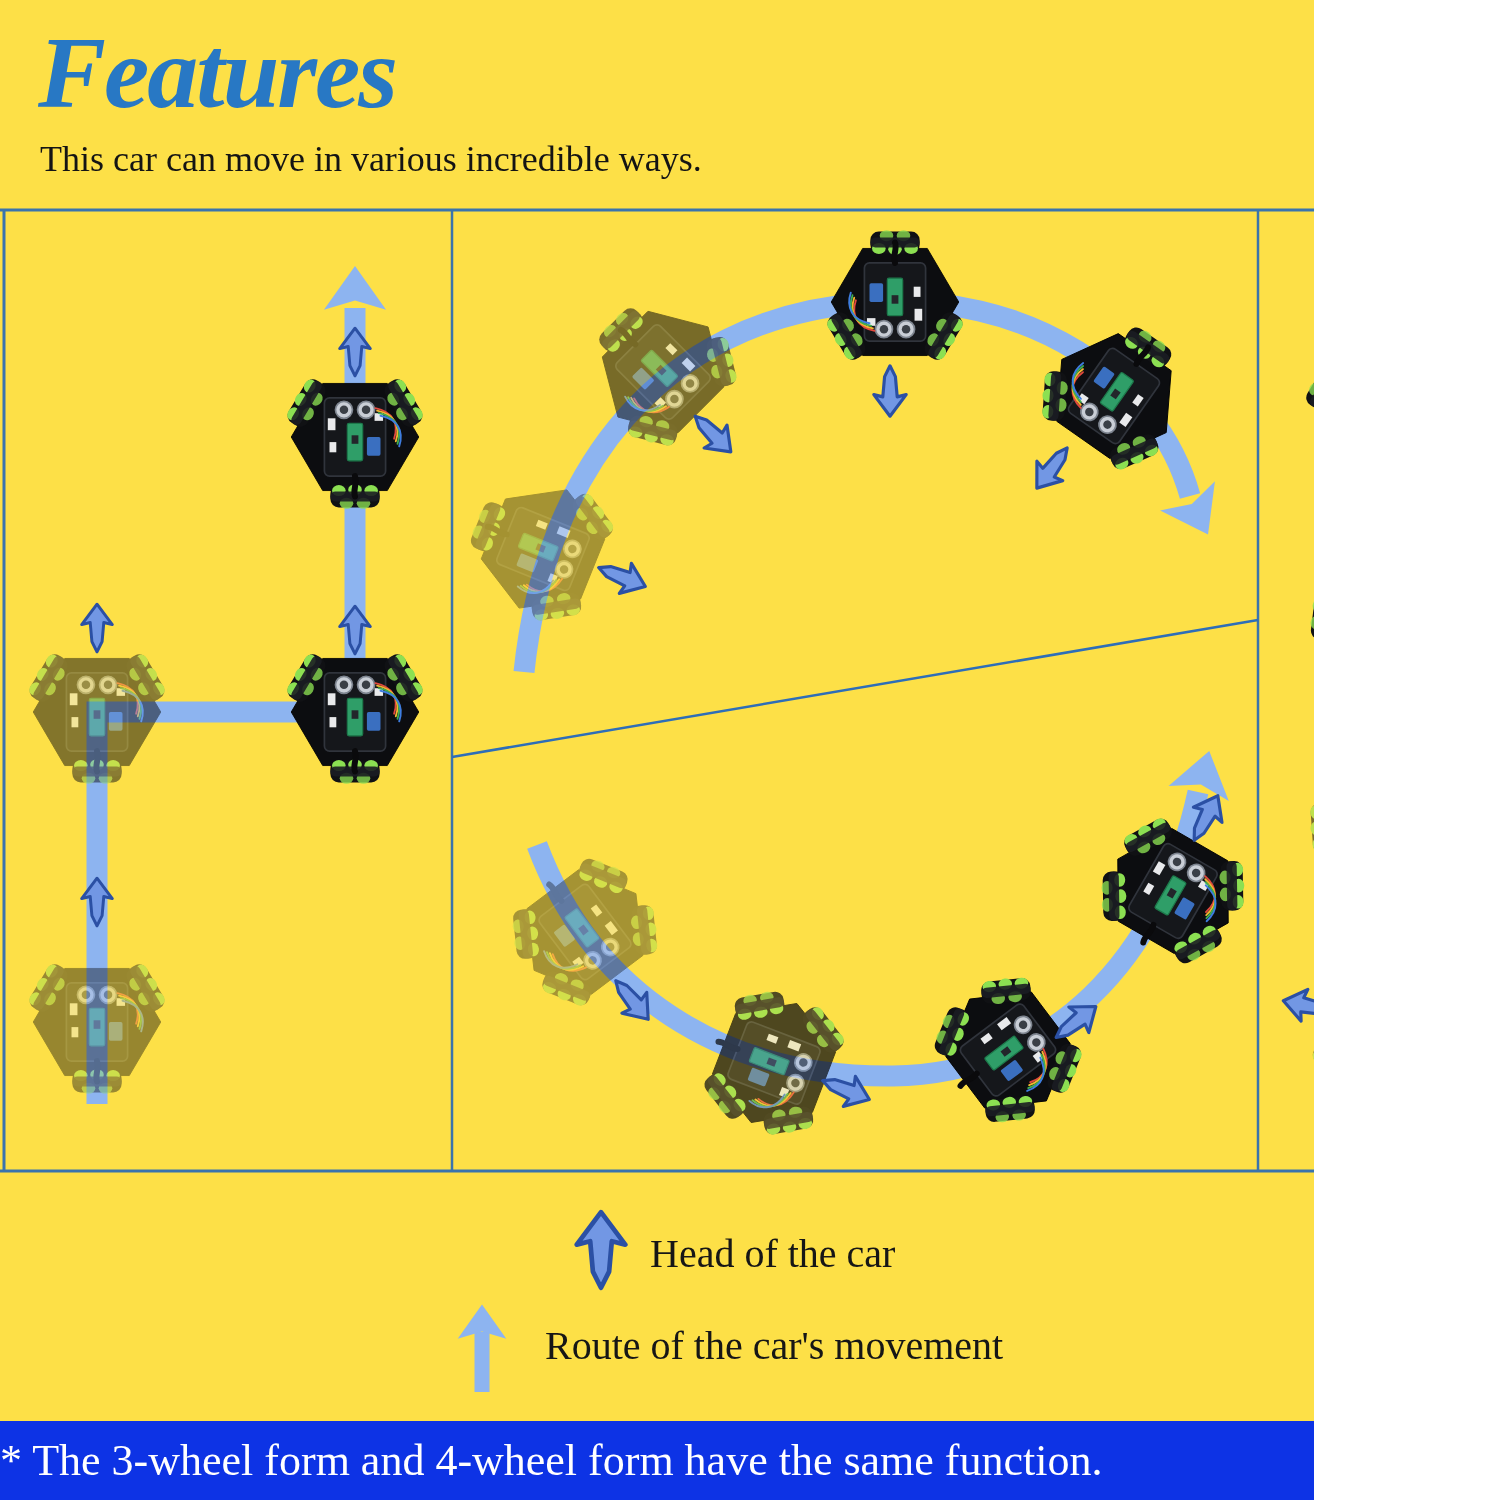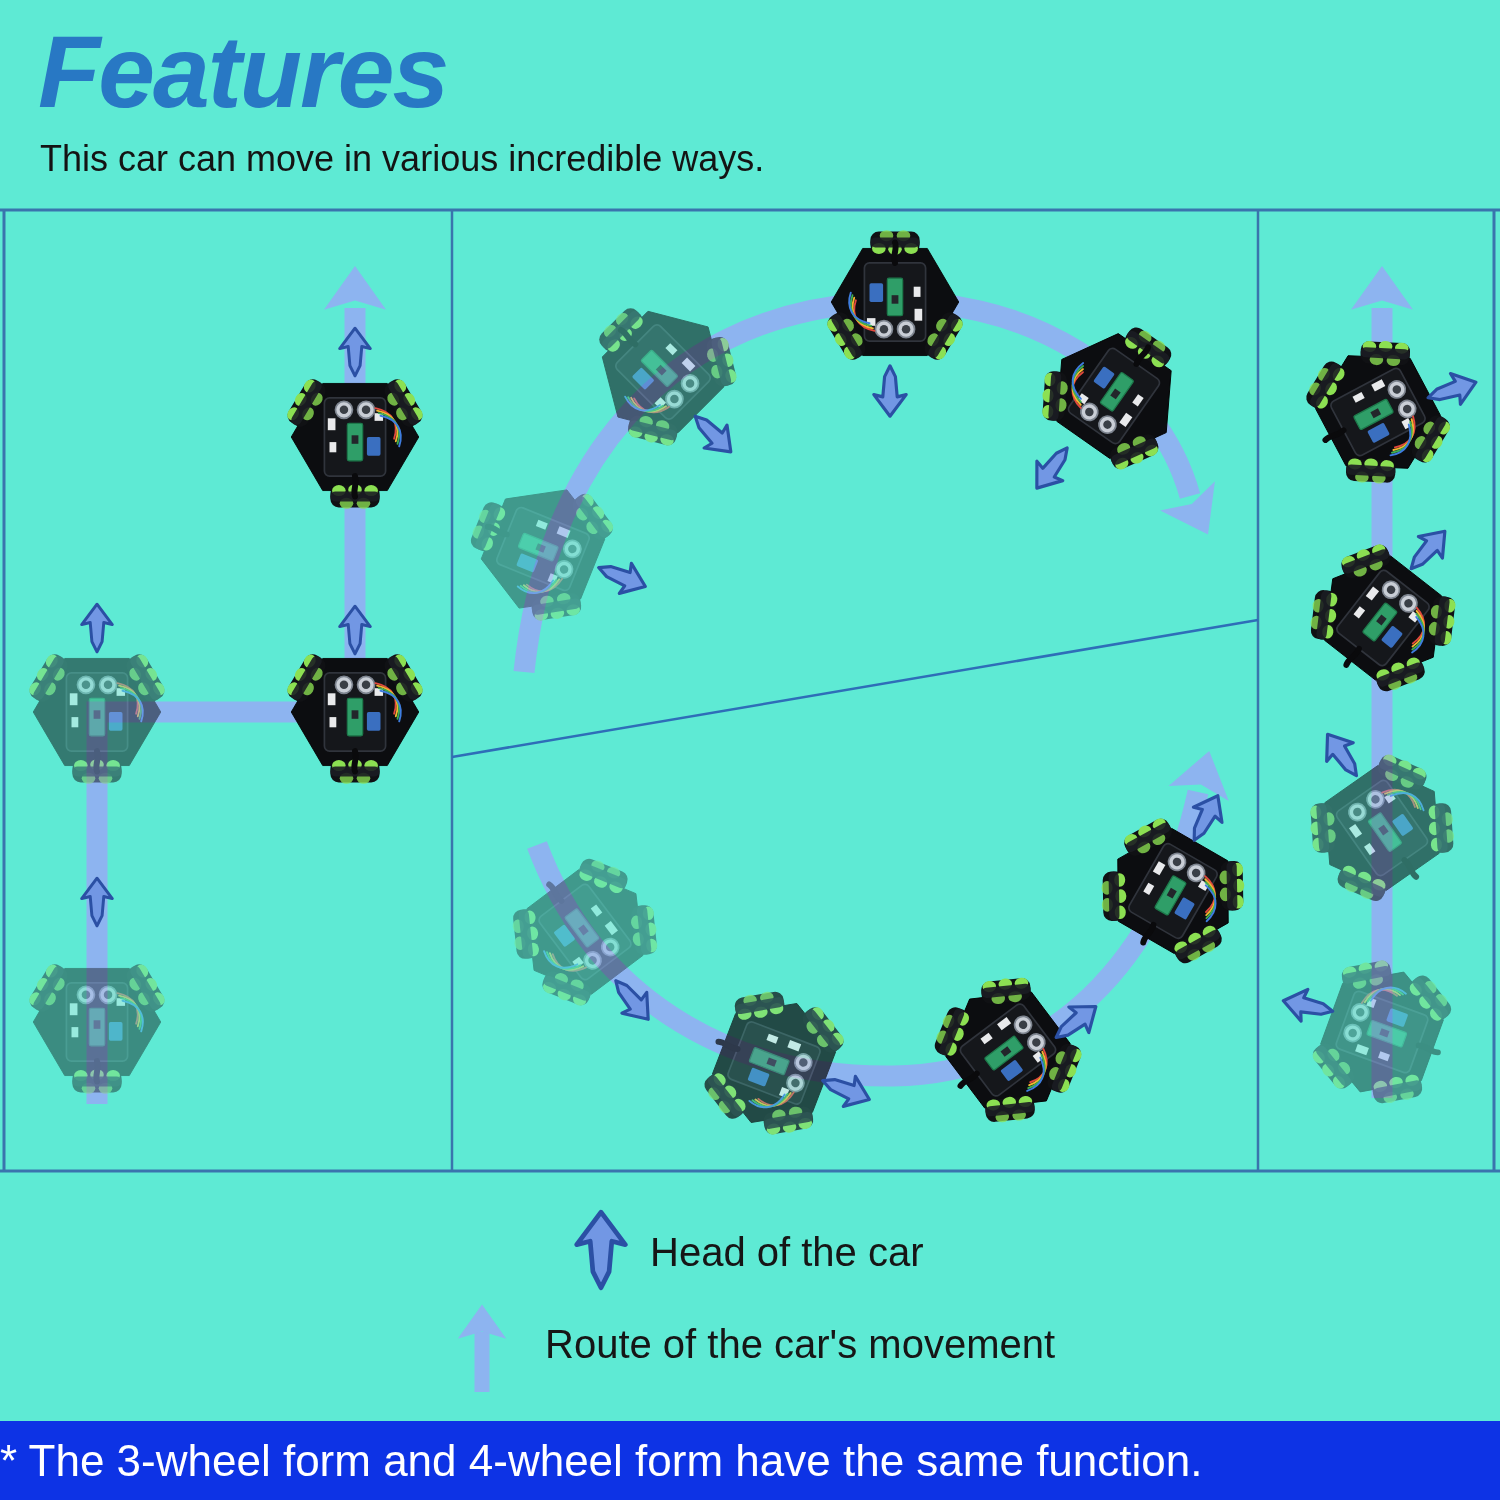--- a/index.html
+++ b/index.html
@@ -4,22 +4,22 @@
 <style>
   :root{
     --title-blue:#2878c4; --text-dark:#141414;
     --panel-border:#3a74ad; --divider-blue:#2e6eb8;
     --route-blue:#8db4f0; --head-arrow-fill:#7297e4; --head-arrow-stroke:#2b50a4;
     --banner-bg:#0d33e5; --banner-text:#ffffff;
     --chassis-black:#0c0d10; --wheel-green:#8ce052; --pcb-green:#2f9e68;
   }
   *{margin:0;padding:0;box-sizing:border-box}
   html,body{background:#fff}
-  .page{position:relative;width:1500px;height:1500px;background:#5eead4;overflow:hidden;
-        font-family:Liberation Sans, sans-serif}
+  .page{position:relative;width:1314px;height:1500px;background:#fde047;overflow:hidden;
+        font-family:Liberation Serif, serif}
   .title{position:absolute;left:38px;top:14px;font-size:102px;font-weight:bold;font-style:italic;
          color:var(--title-blue);letter-spacing:-2px}
   .subtitle{position:absolute;left:40px;top:138px;font-size:36px;color:var(--text-dark)}
   .diagram-svg{position:absolute;left:0;top:0;width:1500px;height:1500px}
   .border-line{stroke:var(--panel-border);stroke-width:3;fill:none}
   .divider{stroke:var(--panel-border);stroke-width:2.5;fill:none}
   .diag{stroke:var(--divider-blue);stroke-width:2.5;fill:none}
   .route{stroke:var(--route-blue);fill:none;stroke-width:21;stroke-linejoin:miter}
   .route-head{fill:var(--route-blue);stroke:none}
   .harrow{fill:var(--head-arrow-fill);stroke:var(--head-arrow-stroke);stroke-width:3.5;

